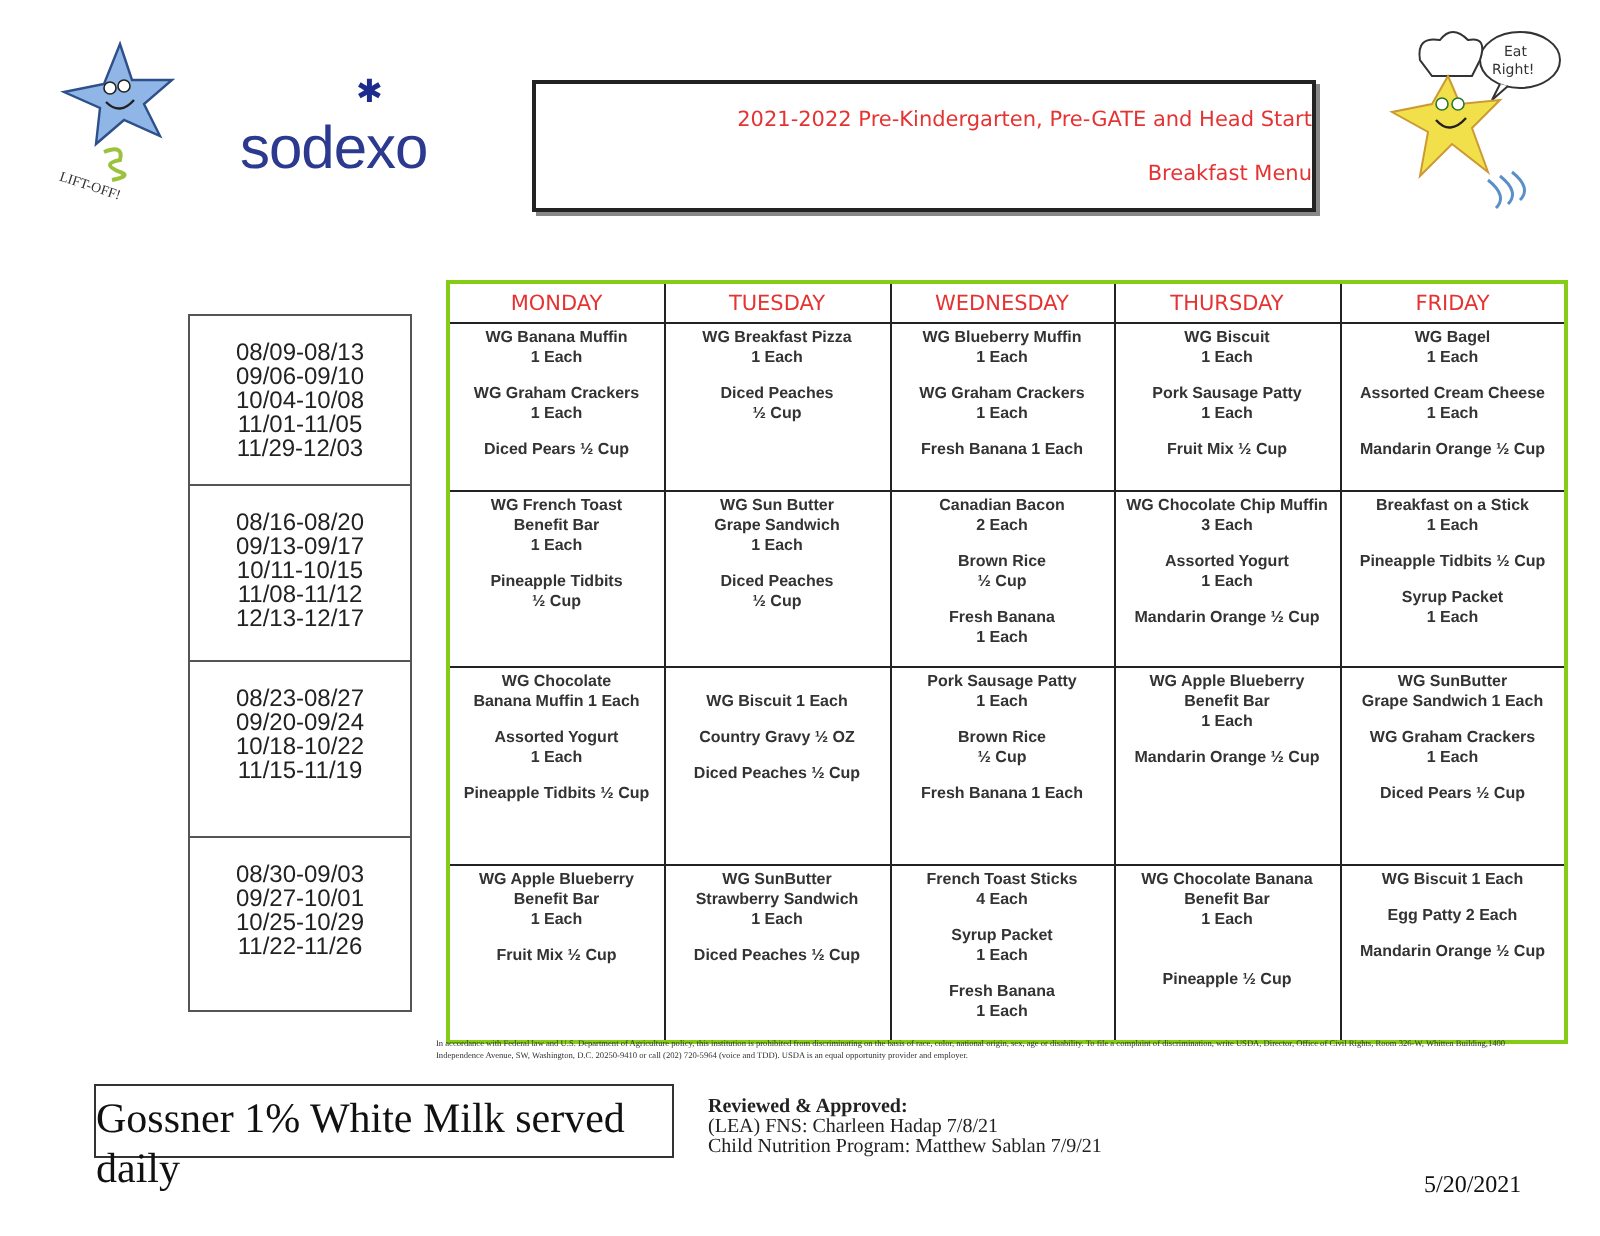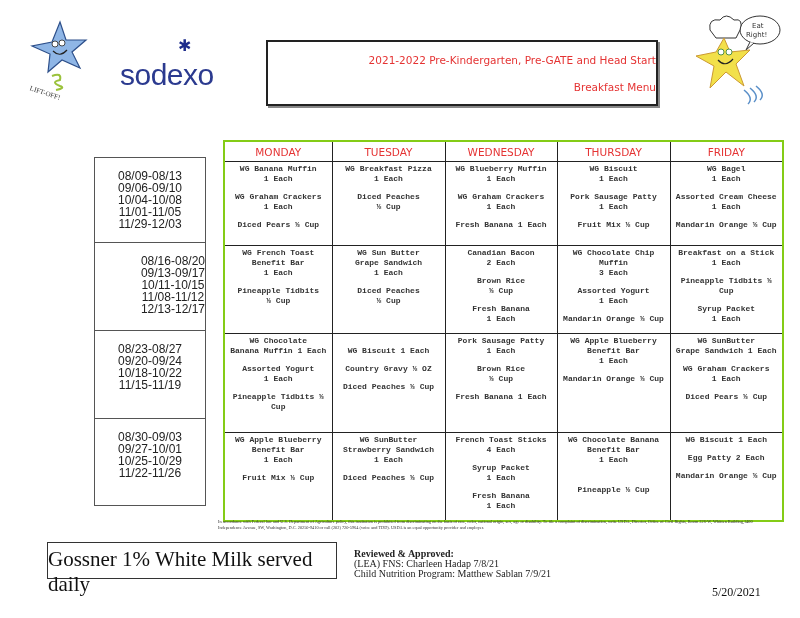--- a/index.html
+++ b/index.html
@@ -11,28 +11,28 @@
   .sodexo-star { left:178px; top:36px; color:#1d2c8c; font-size:16px; }
   .mascot-right { left:688px; top:8px; width:100px; height:110px; }
   .title-box { left:266px; top:40px; width:388px; height:62px; border:2px solid #222; box-shadow:2px 2px 0 #888; display:flex; flex-direction:column; justify-content:center; align-items:flex-end;gap:13px; }
   .title-line { color:#e53333; font-family:"DejaVu Sans", sans-serif; font-size:10.5px; line-height:14px; text-align:center; }
 
   
   .date-col { left:94px; top:157px; width:112px; }
   .date-box { border:1.5px solid #555; box-sizing:border-box; width:112px; display:flex; justify-content:center; font-size:12px; line-height:12px; color:#222; text-align:center; }
   .date-box .dates { padding-top:12px; }
   .date-box.b1 { height:86px; }
-  .date-box.b2 { height:88px; border-top:none;justify-content:flex-end; }
+  .date-box.b2 { height:88px; border-top:none; }
   .date-box.b3 { height:88px; border-top:none; }
   .date-box.b4 { height:87px; border-top:none; }
 
   
   .menu-table { left:191px; top:140px; border-collapse:collapse; border:2px solid #84cc16; table-layout:fixed;margin-left:32px; }
   .menu-table th { height:19px; border:1.5px solid #222; color:#e53333; font-family:"DejaVu Sans", sans-serif; font-weight:normal; font-size:10.5px; text-align:center; padding:0; }
-  .menu-table td { border:1.5px solid #222; vertical-align:top; text-align:center; padding:2px 2px 0 2px; font-size:8px; font-weight:bold; color:#333; line-height:10px;font-family:Liberation Mono, monospace; }
+  .menu-table td { border:1.5px solid #222; vertical-align:top; text-align:center; padding:2px 2px 0 2px; font-size:8px; font-weight:bold; color:#333; line-height:10px; }
   .menu-table tr.r1 td { height:81px; }
   .menu-table tr.r2 td { height:85px; }
   .menu-table tr.r3 td { height:86px; }
   .menu-table tr.r4 td { height:85px; }
   .item { white-space:pre-line; display:block; margin-bottom:8px; }
   .menu-table tr.r3 td.mid { padding-top:12px; }
 
   .disclaimer { left:218px; top:519px; width:550px; font-family:"Liberation Serif", serif; font-size:4.3px; line-height:6px; color:#333; }
   .milk-box { left:47px; top:542px; width:290px; height:37px; border:1.5px solid #333; box-sizing:border-box; display:flex; justify-content:center; align-items:flex-start; padding-top:4px; font-family:"Liberation Serif", serif; font-size:21px; color:#111; }
   .review { left:354px; top:549px; font-family:"Liberation Serif", serif; font-size:10px; line-height:10px; color:#222; }

